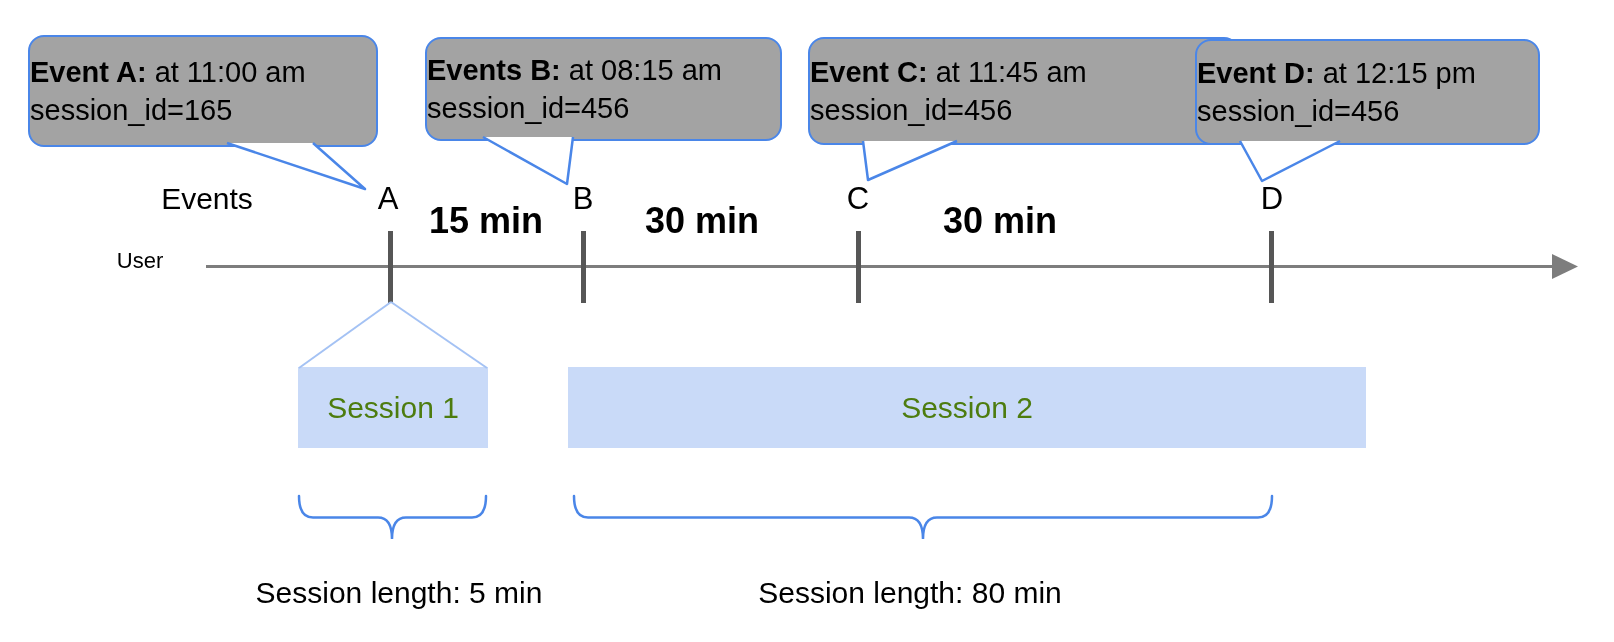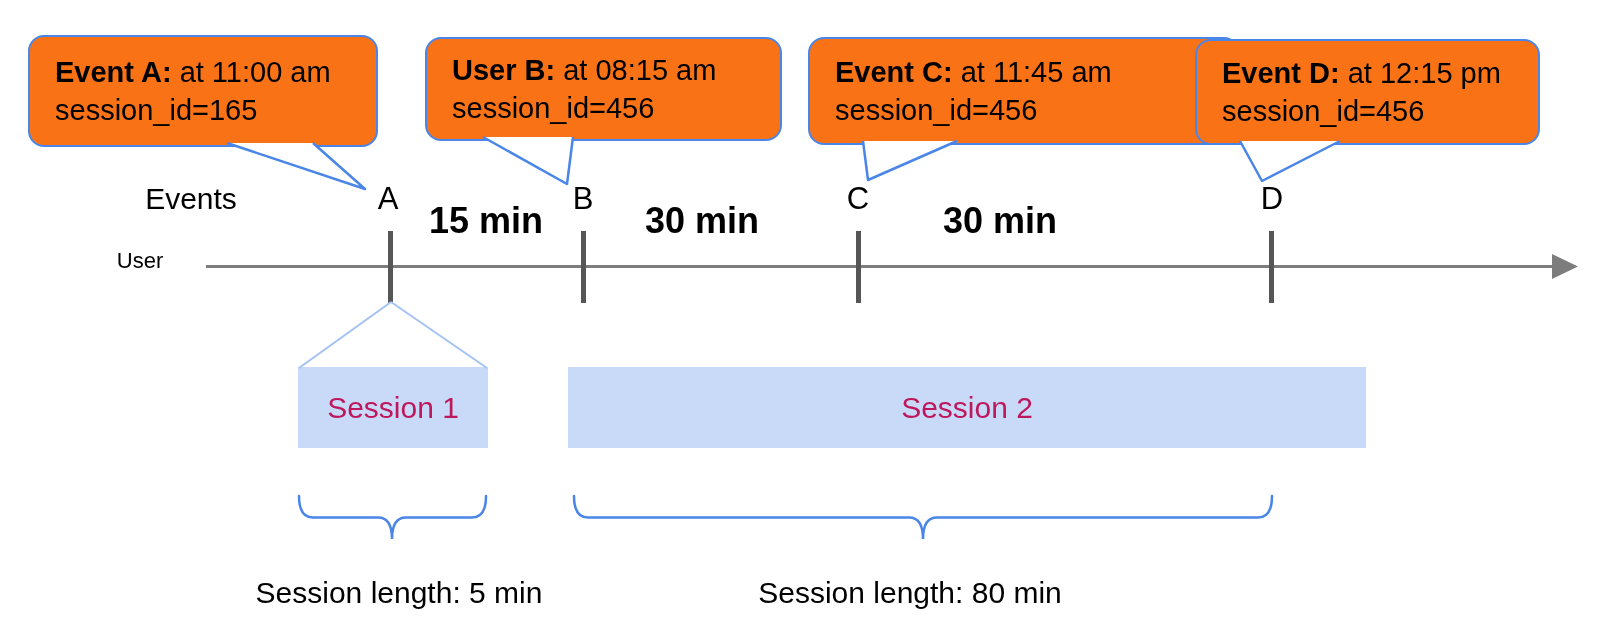--- a/index.html
+++ b/index.html
@@ -7,26 +7,25 @@
     position:relative;
     width:1614px;height:642px;
     background:#ffffff;
     font-family:"Liberation Sans", sans-serif;
     color:#000;
     overflow:hidden;
   }
   
   .bubble{
     position:absolute;
-    background:#f97316;
+    background:#a3a3a3;
     border:2.5px solid #4a86e8;
     border-radius:16px;
     box-sizing:border-box;
     display:flex;flex-direction:column;justify-content:center;
-    padding-left:25px;
     font-size:29px;line-height:38px;
     z-index:2;
   }
   .bubble .b{font-weight:bold;}
   .bubble-a{left:28px;top:35px;width:350px;height:112px;}
   .bubble-b{left:425px;top:37px;width:357px;height:104px;}
   .bubble-c{left:808px;top:37px;width:432px;height:108px;}
   .bubble-d{left:1195px;top:39px;width:345px;height:106px;}
 
   
@@ -38,38 +37,38 @@
     position:absolute;top:231px;width:5px;height:72px;
     background:#565656;z-index:3;
   }
   .tick-a{left:388px;}
   .tick-b{left:581px;}
   .tick-c{left:856px;}
   .tick-d{left:1269px;}
 
   
   .lbl{position:absolute;text-align:center;white-space:nowrap;}
-  .events-label{left:131px;top:182px;width:120px;font-size:30px;}
+  .events-label{left:147px;top:182px;width:120px;font-size:30px;}
   .user-label{left:90px;top:248px;width:100px;font-size:22px;}
   .letter{width:40px;top:181px;font-size:31px;}
   .letter-a{left:368px;}
   .letter-b{left:563px;}
   .letter-c{left:838px;}
   .letter-d{left:1252px;}
   .interval{width:120px;top:200px;font-size:36px;font-weight:bold;}
   .interval-ab{left:426px;}
   .interval-bc{left:642px;}
   .interval-cd{left:940px;}
 
   
   .session-box{
     position:absolute;top:367px;height:81px;
     background:#c9daf8;
     display:flex;align-items:center;justify-content:center;
-    font-size:30px;color:#be185d;z-index:2;
+    font-size:30px;color:#4d7c0f;z-index:2;
   }
   .session-1{left:298px;width:190px;}
   .session-2{left:568px;width:798px;}
 
   
   .length-label{top:576px;font-size:30px;}
   .length-1{left:199px;width:400px;}
   .length-2{left:660px;width:500px;}
 
   
@@ -81,21 +80,21 @@
 </head>
 <body>
 
 <div class="canvas">
 
   <div class="bubble bubble-a">
     <div><span class="b">Event A:</span> <span>at 11:00 am</span></div>
     <div>session_id=165</div>
   </div>
   <div class="bubble bubble-b">
-    <div><span class="b">User B:</span> <span>at 08:15 am</span></div>
+    <div><span class="b">Events B:</span> <span>at 08:15 am</span></div>
     <div>session_id=456</div>
   </div>
   <div class="bubble bubble-c">
     <div><span class="b">Event C:</span> <span>at 11:45 am</span></div>
     <div>session_id=456</div>
   </div>
   <div class="bubble bubble-d">
     <div><span class="b">Event D:</span> <span>at 12:15 pm</span></div>
     <div>session_id=456</div>
   </div>

